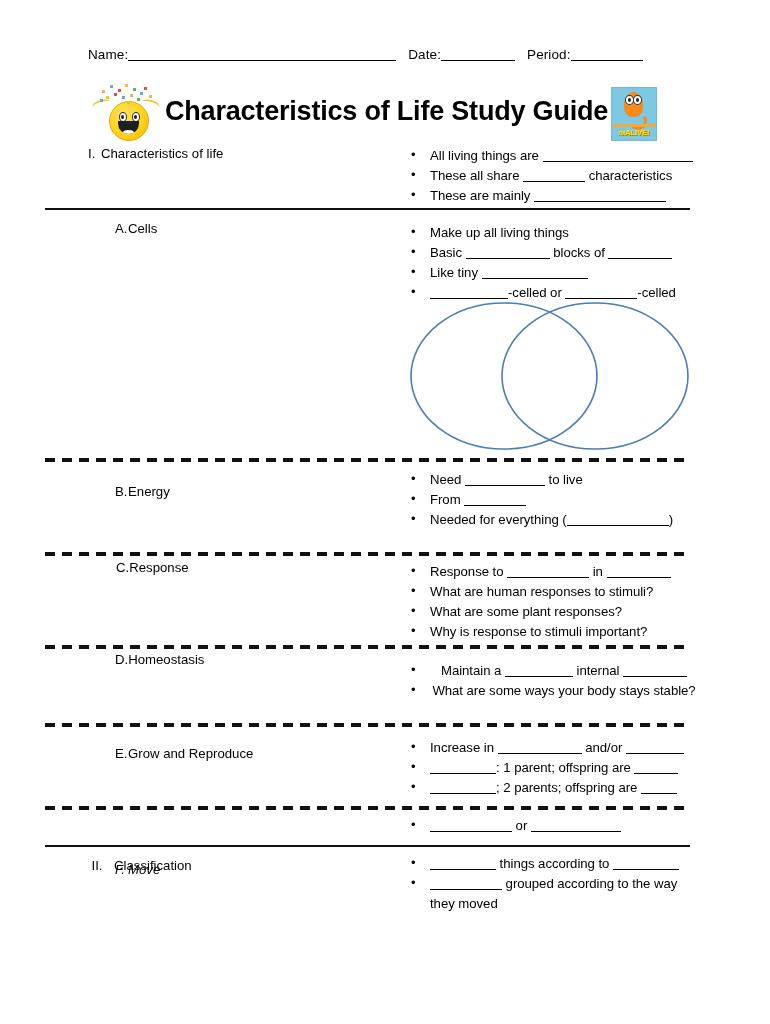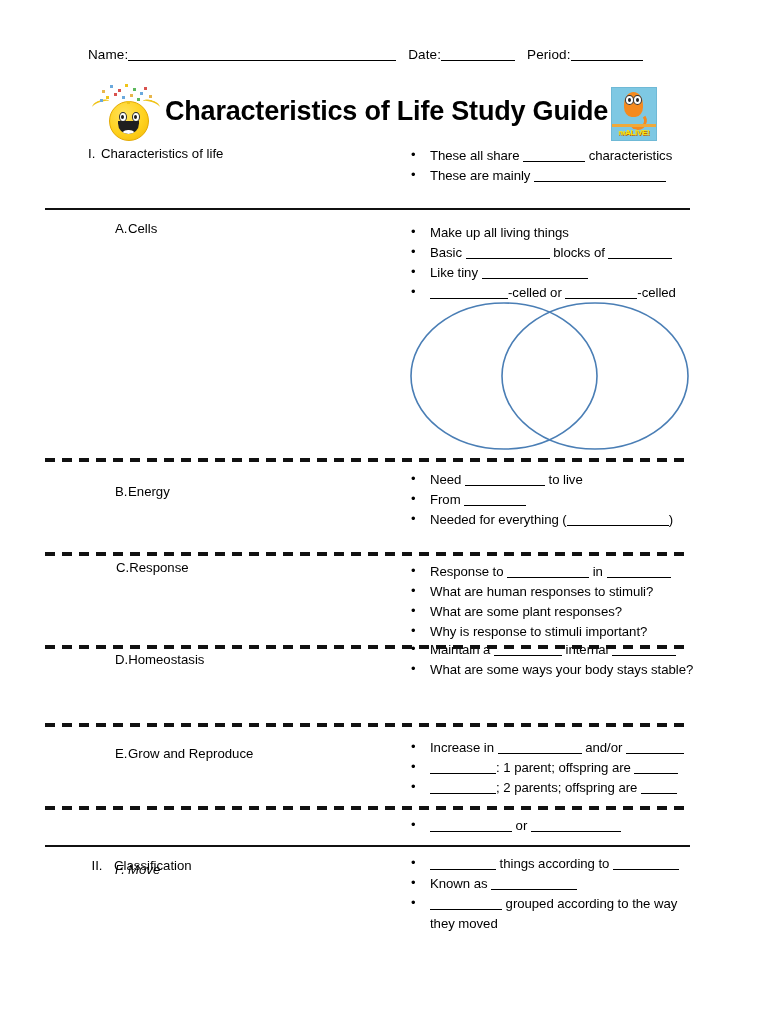--- a/index.html
+++ b/index.html
@@ -307,20 +307,21 @@
       <div class="alive-eye l"></div>
       <div class="alive-eye r"></div>
       <div class="alive-bar"></div>
       <div class="alive-txt"><span class="small">I'M</span><span>ALIVE!</span></div>
     </div>
   </div>
 
   <div id="sections-root">
       <div class="sec-label" style="left: 88px; top: 146px;"><span class="num" style="min-width: 13px;">I.</span><span>Characteristics of life</span></div>
       <div class="bullets" style="top: 146px;">
+        <div class="bullet"><span>All living things are </span><span class="bl" style="width: 150px;"></span></div>
         <div class="bullet"><span>These all share </span><span class="bl" style="width: 62px;"></span><span> characteristics</span></div>
         <div class="bullet"><span>These are mainly </span><span class="bl" style="width: 132px;"></span></div>
       </div>
       <div class="sec-label" style="left: 115px; top: 221px;"><span class="num" style="min-width: 13px;">A.</span><span>Cells</span></div>
       <div class="bullets" style="top: 223px;">
         <div class="bullet"><span>Make up all living things</span></div>
         <div class="bullet"><span>Basic </span><span class="bl" style="width: 84px;"></span><span> blocks of </span><span class="bl" style="width: 64px;"></span></div>
         <div class="bullet"><span>Like tiny </span><span class="bl" style="width: 106px;"></span></div>
         <div class="bullet"><span class="bl" style="width: 78px;"></span><span>-celled or </span><span class="bl" style="width: 72px;"></span><span>-celled</span></div>
       </div>
@@ -331,38 +332,37 @@
         <div class="bullet"><span>Needed for everything (</span><span class="bl" style="width: 102px;"></span><span>)</span></div>
       </div>
       <div class="sec-label" style="left: 116px; top: 560px; text-align: right;"><span class="num" style="min-width: 13px;">C.</span><span>Response</span></div>
       <div class="bullets" style="top: 562px;">
         <div class="bullet"><span>Response to </span><span class="bl" style="width: 82px;"></span><span> in </span><span class="bl" style="width: 64px;"></span></div>
         <div class="bullet"><span>What are human responses to stimuli?</span></div>
         <div class="bullet"><span>What are some plant responses?</span></div>
         <div class="bullet"><span>Why is response to stimuli important?</span></div>
       </div>
       <div class="sec-label" style="left: 115px; top: 652px;"><span class="num" style="min-width: 13px;">D.</span><span>Homeostasis</span></div>
-      <div class="bullets" style="top: 640px;">
+      <div class="bullets" style="top: 661px; text-align: center;">
         <div class="bullet"><span>Maintain a </span><span class="bl" style="width: 68px;"></span><span> internal </span><span class="bl" style="width: 64px;"></span></div>
         <div class="bullet"><span>What are some ways your body stays stable?</span></div>
       </div>
       <div class="sec-label" style="left: 115px; top: 746px;"><span class="num" style="min-width: 13px;">E.</span><span>Grow and Reproduce</span></div>
       <div class="bullets" style="top: 738px;">
         <div class="bullet"><span>Increase in </span><span class="bl" style="width: 84px;"></span><span> and/or </span><span class="bl" style="width: 58px;"></span></div>
         <div class="bullet"><span class="bl" style="width: 66px;"></span><span>: 1 parent; offspring are </span><span class="bl" style="width: 44px;"></span></div>
         <div class="bullet"><span class="bl" style="width: 66px;"></span><span>; 2 parents; offspring are </span><span class="bl" style="width: 36px;"></span></div>
       </div>
       <div class="sec-label" style="left: 115px; top: 862px; font-style: italic;"><span class="num" style="min-width: 13px;">F.</span><span>Move</span></div>
       <div class="bullets" style="top: 816px;">
         <div class="bullet"><span class="bl" style="width: 82px;"></span><span> or </span><span class="bl" style="width: 90px;"></span></div>
       </div>
       <div class="sec-label" style="left: 80px; top: 858px;"><span class="num" style="min-width: 34px; text-align: center;">II.</span><span>Classification</span></div>
       <div class="bullets" style="top: 854px;">
         <div class="bullet"><span class="bl" style="width: 66px;"></span><span> things according to </span><span class="bl" style="width: 66px;"></span></div>
-        <div class="bullet"><span>Known as </span><span class="bl" style="width: 86px;"></span></div>
         <div class="bullet"><span class="bl" style="width: 72px;"></span><span> grouped according to the way they moved</span></div>
       </div>
     </div>
 
   <div class="venn">
     <svg width="292" height="152" viewBox="0 0 292 152">
       <ellipse cx="100" cy="76" rx="93" ry="73" fill="none" stroke="#4a7eb5" stroke-width="1.6"></ellipse>
       <ellipse cx="191" cy="76" rx="93" ry="73" fill="none" stroke="#4a7eb5" stroke-width="1.6"></ellipse>
     </svg>
   </div>

